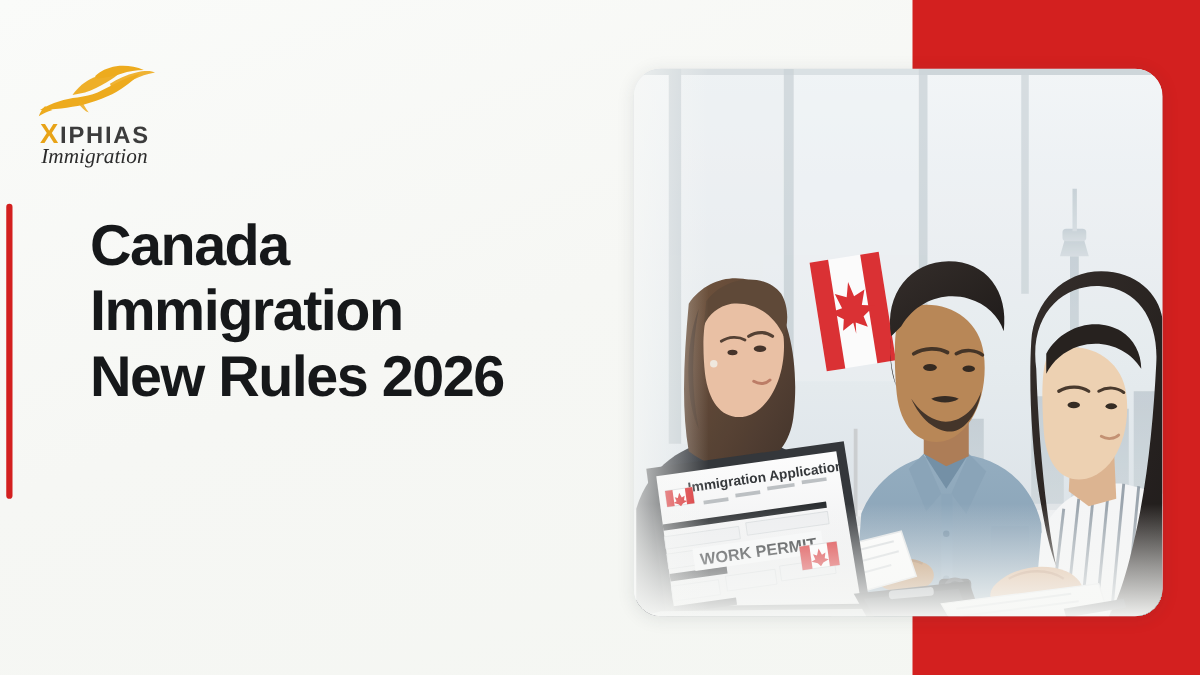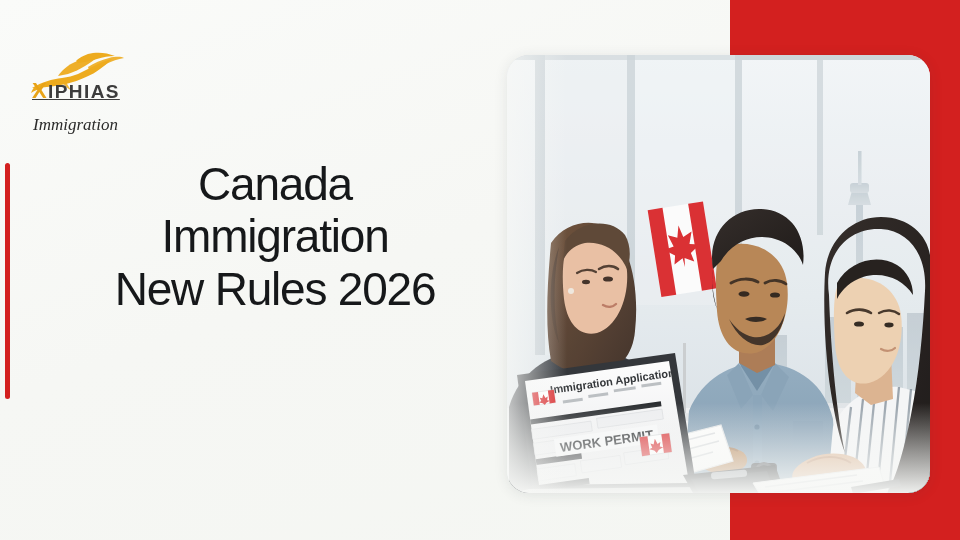--- a/index.html
+++ b/index.html
@@ -56,28 +56,27 @@
   .logo-bird {
     position: absolute;
     left: 6px;
     top: 0;
     width: 96px;
     height: 50px;
   }
   .logo-word {
     position: absolute;
     left: 10px;
-    top: 28px;
+    top: 44px;
     font-family: "Liberation Sans", sans-serif;
     font-weight: 700;
     font-size: 19px;
     letter-spacing: 1.4px;
     color: #3c3c3c;
     line-height: 1;
-    text-decoration: underline;
   }
   .logo-word .big {
     color: #e8a317;
     font-size: 22px;
   }
   .logo-sub {
     position: absolute;
     left: 11px;
     top: 64px;
     font-family: "Liberation Serif", serif;
@@ -89,28 +88,27 @@
 
   
   .copy {
     position: absolute;
     left: 60px;
     top: 158px;
     width: 430px;
   }
   .headline {
     font-family: "Liberation Sans", sans-serif;
-    font-weight: 400;
+    font-weight: 700;
     font-size: 46px;
     line-height: 1.14;
     letter-spacing: -1.2px;
     color: #16181a;
-    margin: 0;
+    margin: 12px;
     white-space: pre-line;
-    text-align: center;
   }
   .subhead {
     font-family: "Liberation Sans", sans-serif;
     font-weight: 400;
     font-size: 23px;
     line-height: 1.38;
     letter-spacing: -0.2px;
     color: #2c2f33;
     margin: 18px 0 0 0;
     white-space: pre-line;

